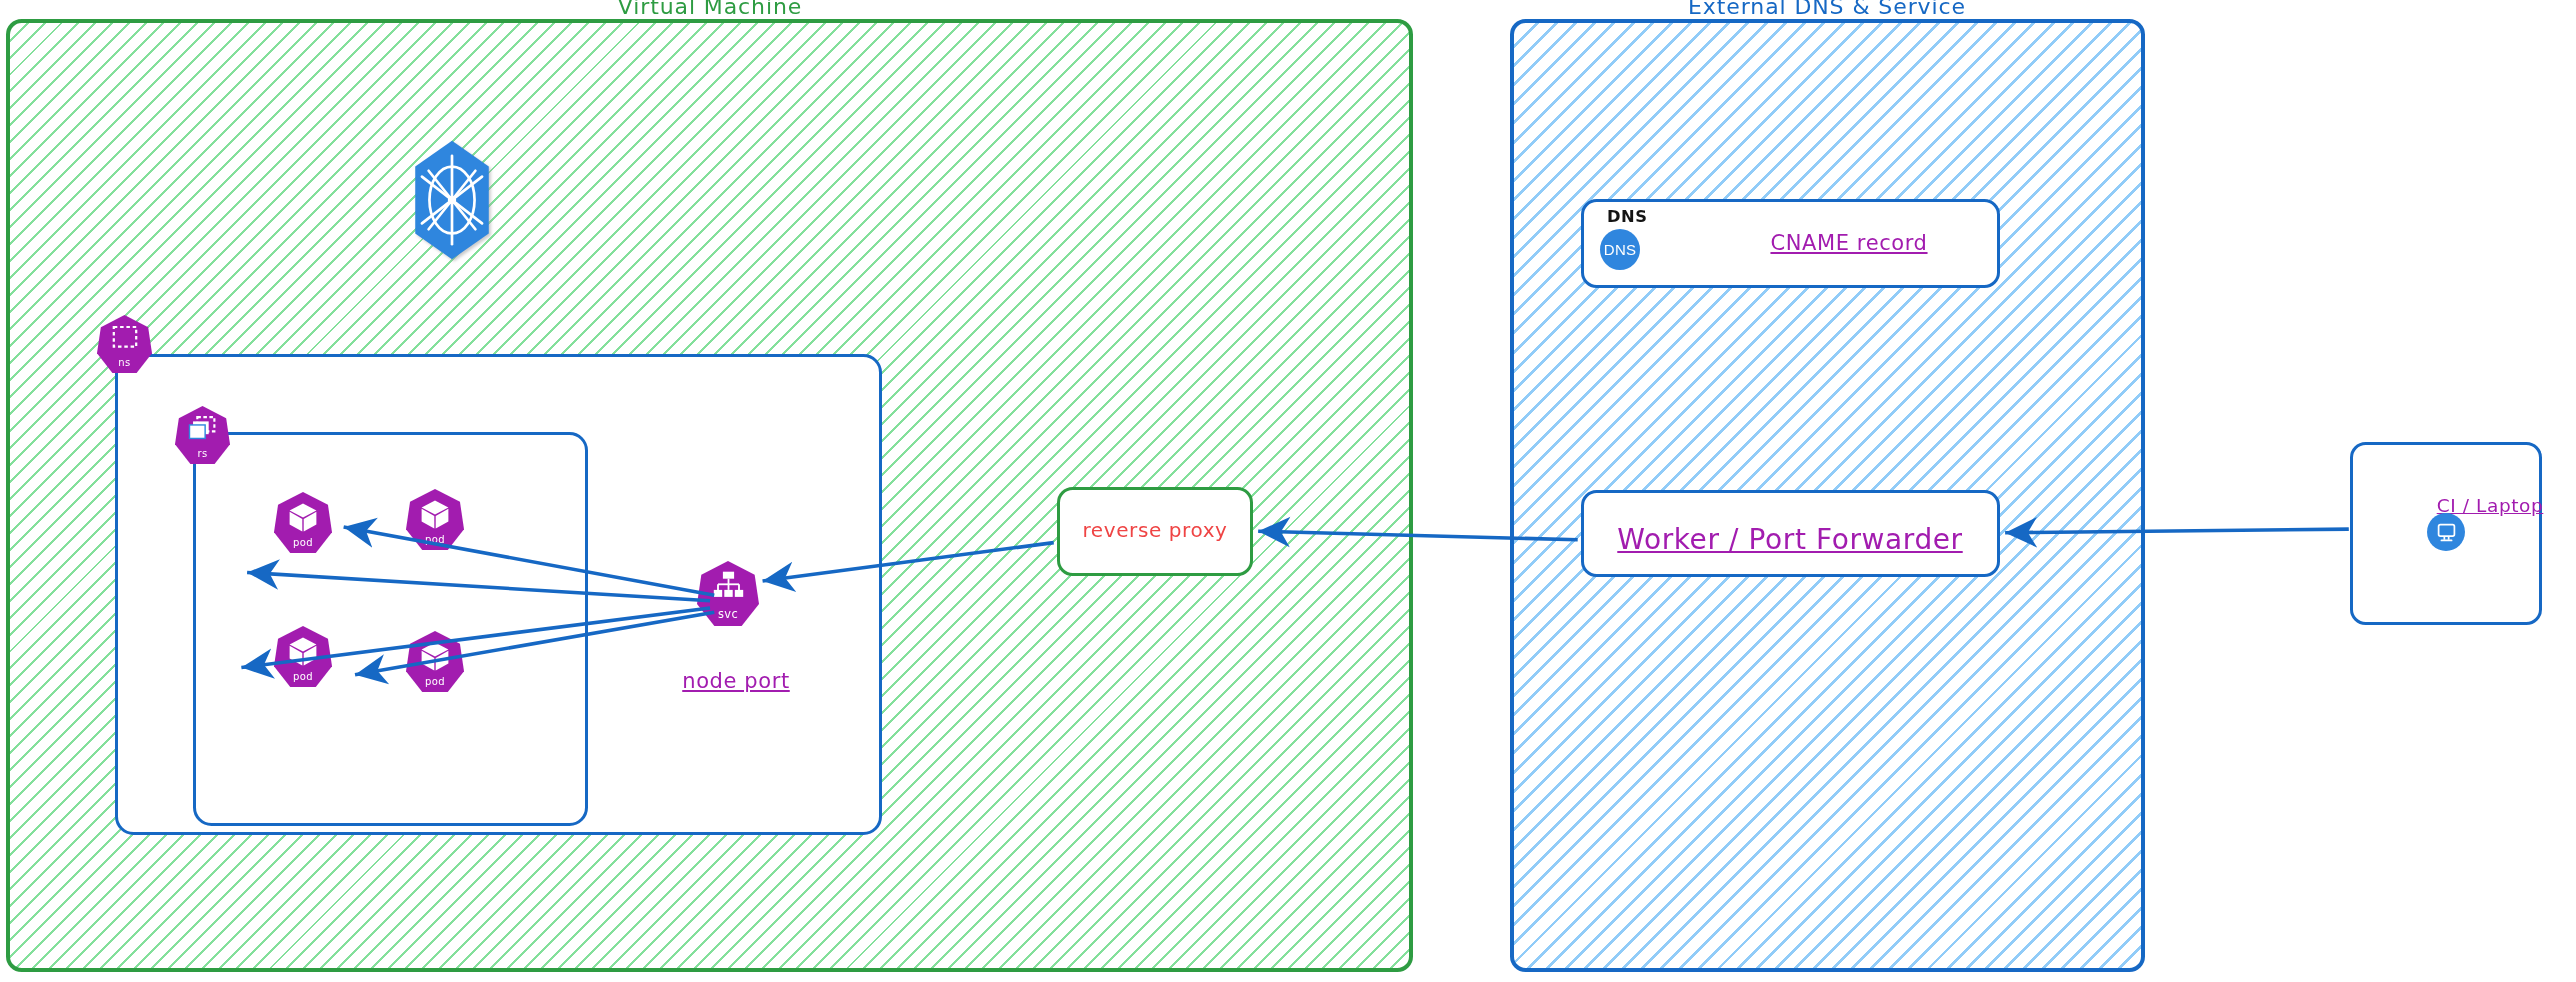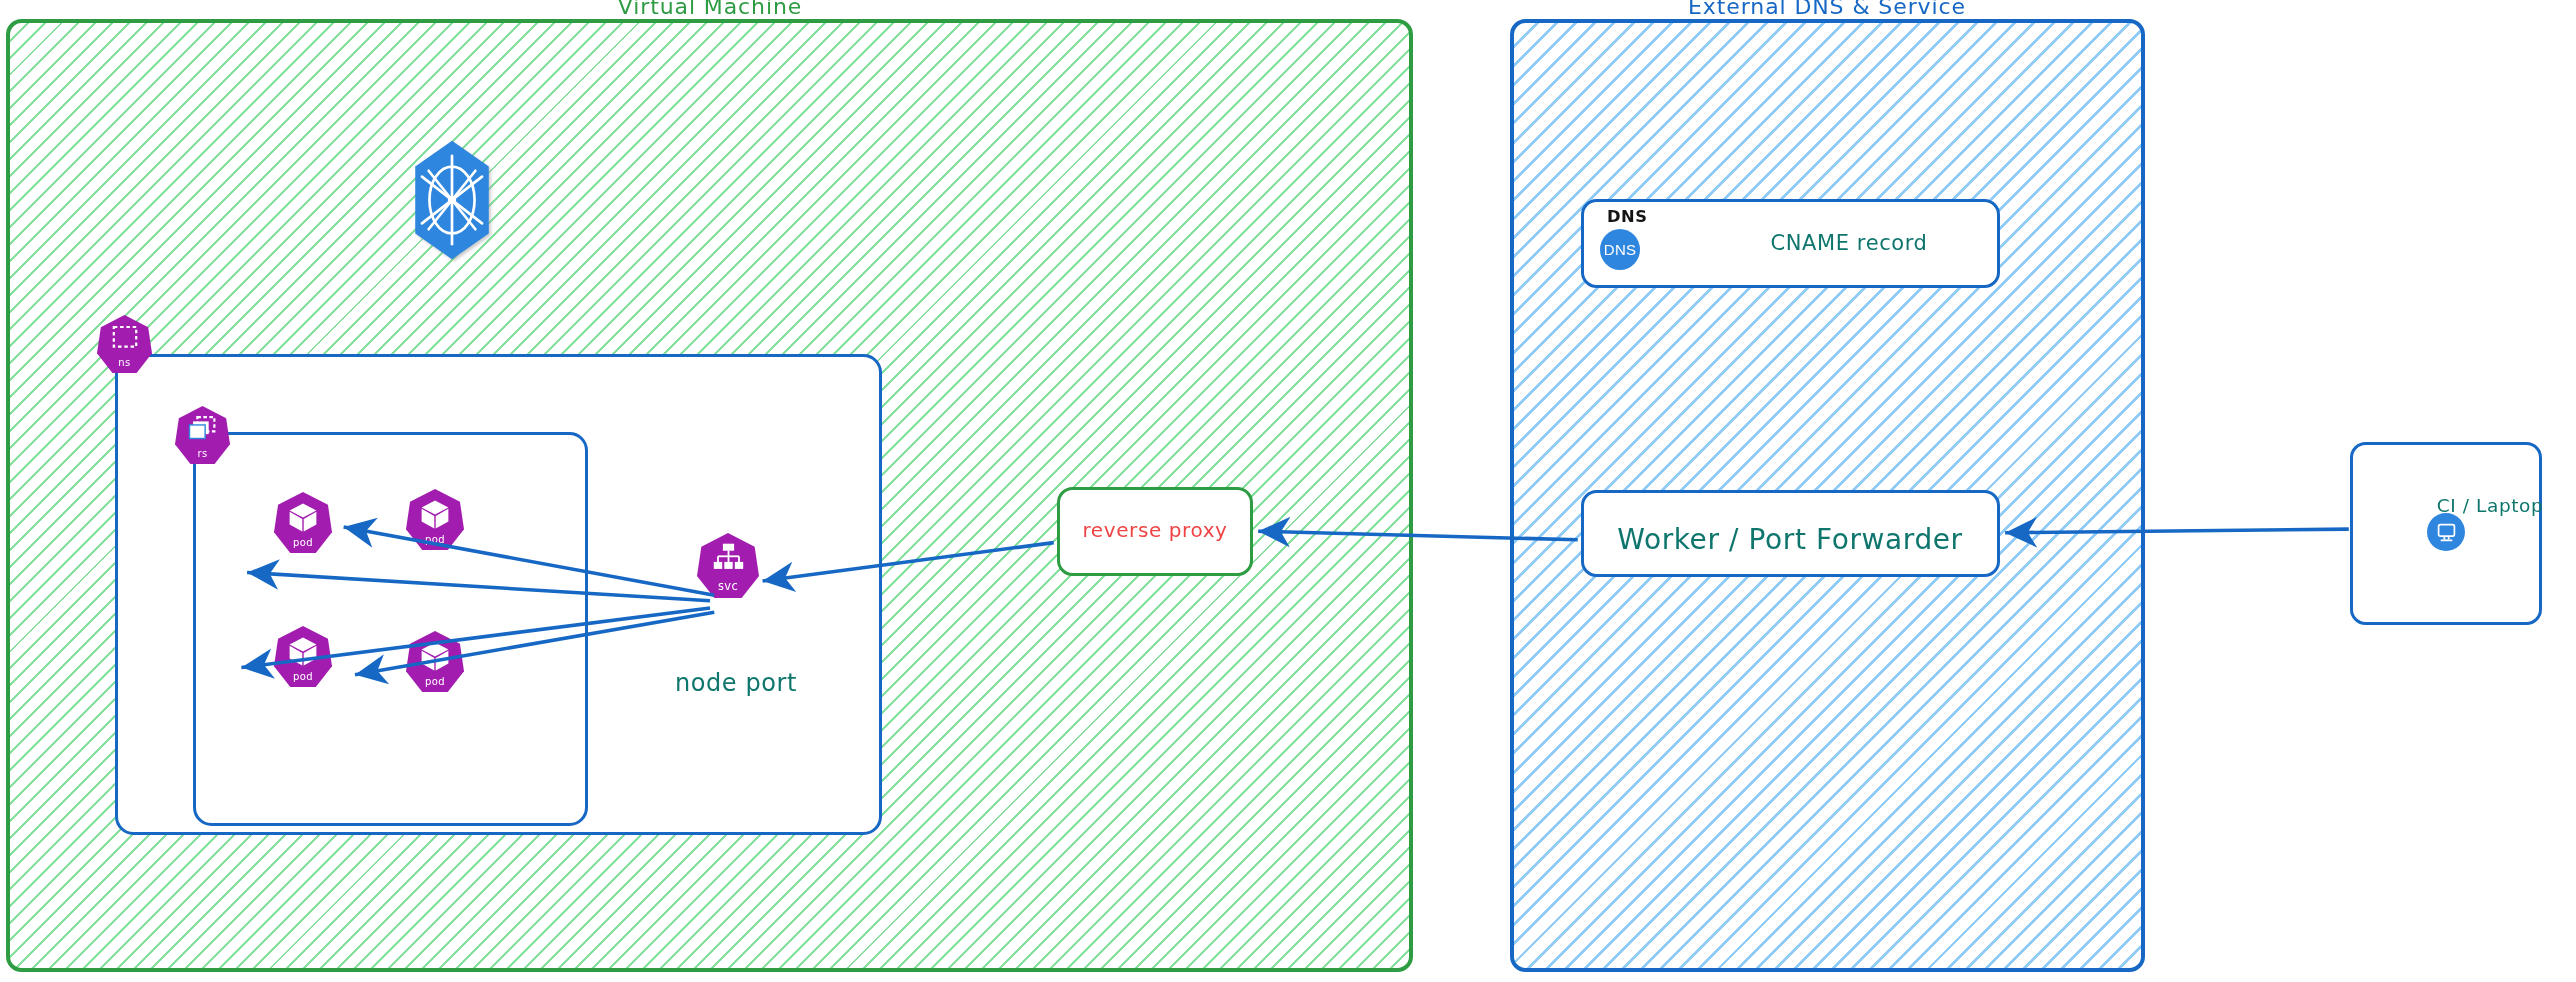--- a/index.html
+++ b/index.html
@@ -106,21 +106,21 @@
     border-radius: 15.6px;
   }
 
   
   .hlabel {
     position: absolute;
     font-family: "DejaVu Sans", sans-serif;
     white-space: nowrap;
     letter-spacing: 0.6px;
   }
-  .blue-txt  { color: #0f766e; }
+  .blue-txt  { color: #a21caf; text-decoration: underline; }
   .green-txt { color: #ef4444; }
   .black-txt { color: #141414; }
 
   .rproxy-text {
     left: 1155px; top: 518px;
     transform: translateX(-50%);
     font-size: 20px;
   }
   .cname-text {
     left: 1849px; top: 231px;
@@ -139,21 +139,21 @@
   }
   .laptop-text {
     left: 2446px; top: 495px;
     transform: translateX(-50%);
     font-size: 18.5px;
     margin-left: 44px;
   }
   .nodeport-text {
     left: 736px; top: 669px;
     transform: translateX(-50%);
-    font-size: 24px;
+    font-size: 21px;
     text-align: center;
   }
 
   
   .hept {
     position: absolute;
     background: #a21caf;
     -webkit-clip-path: polygon(50% 0%, 93% 21%, 100% 66%, 72% 100%, 28% 100%, 0% 66%, 7% 21%);
     clip-path: polygon(50% 0%, 93% 21%, 100% 66%, 72% 100%, 28% 100%, 0% 66%, 7% 21%);
     filter: drop-shadow(2.1px 2.1px 0.7px rgba(150,150,150,0.55));
@@ -177,21 +177,21 @@
     letter-spacing: 0.4px;
   }
 
   .ns-badge  { left: 97px; top: 315px; width: 55px; height: 58px; z-index: 6; }
   .rs-badge  { left: 175px; top: 406px; width: 55px; height: 58px; z-index: 6; }
   .pod-badge { width: 58px; height: 61px; z-index: 5; }
   .pod1 { left: 274px;  top: 492px; }
   .pod2 { left: 406px;  top: 489px; }
   .pod3 { left: 274px;  top: 626px; }
   .pod4 { left: 406px;  top: 631px; }
-  .svc-badge { left: 697px; top: 533px; width: 62px; height: 65px; z-index: 5; }
+  .svc-badge { left: 697px; top: 561px; width: 62px; height: 65px; z-index: 5; }
 
   .ns-badge .tag, .rs-badge .tag { font-size: 10px; }
   .svc-badge .tag { font-size: 11.4px; }
 
   
   .k8s-logo {
     position: absolute;
     left: 410px;
     top: 139px;
     width: 84px;

